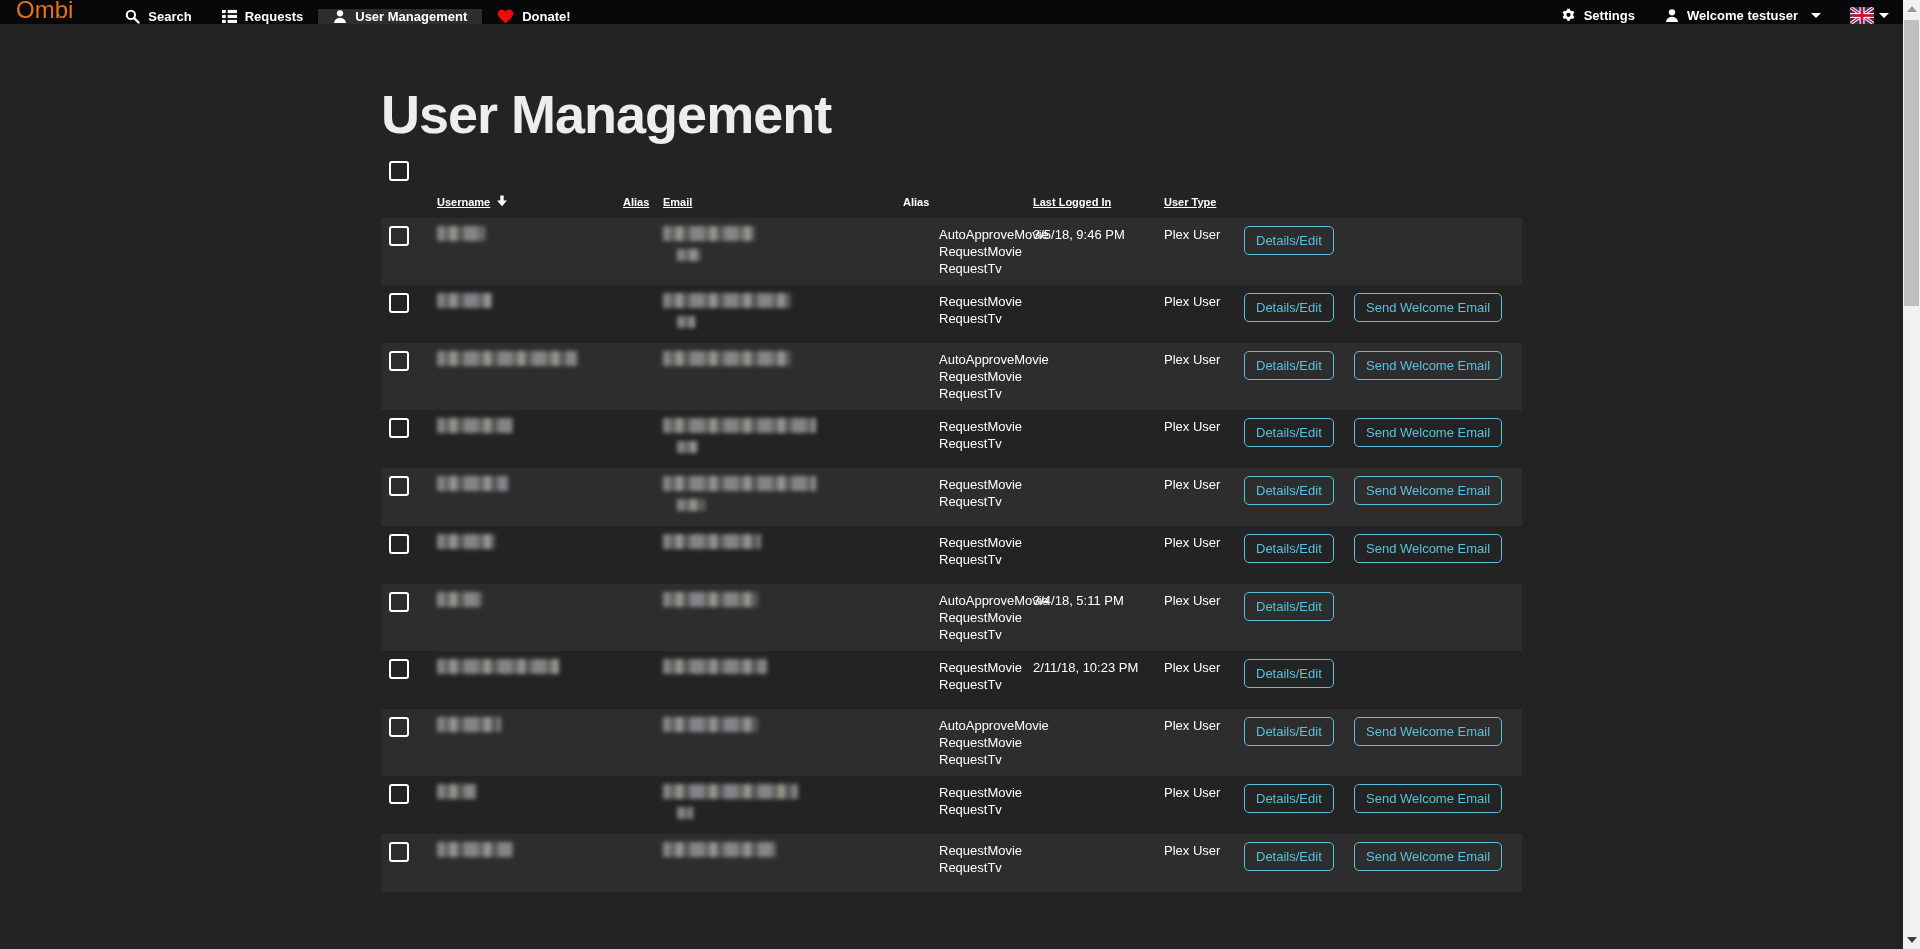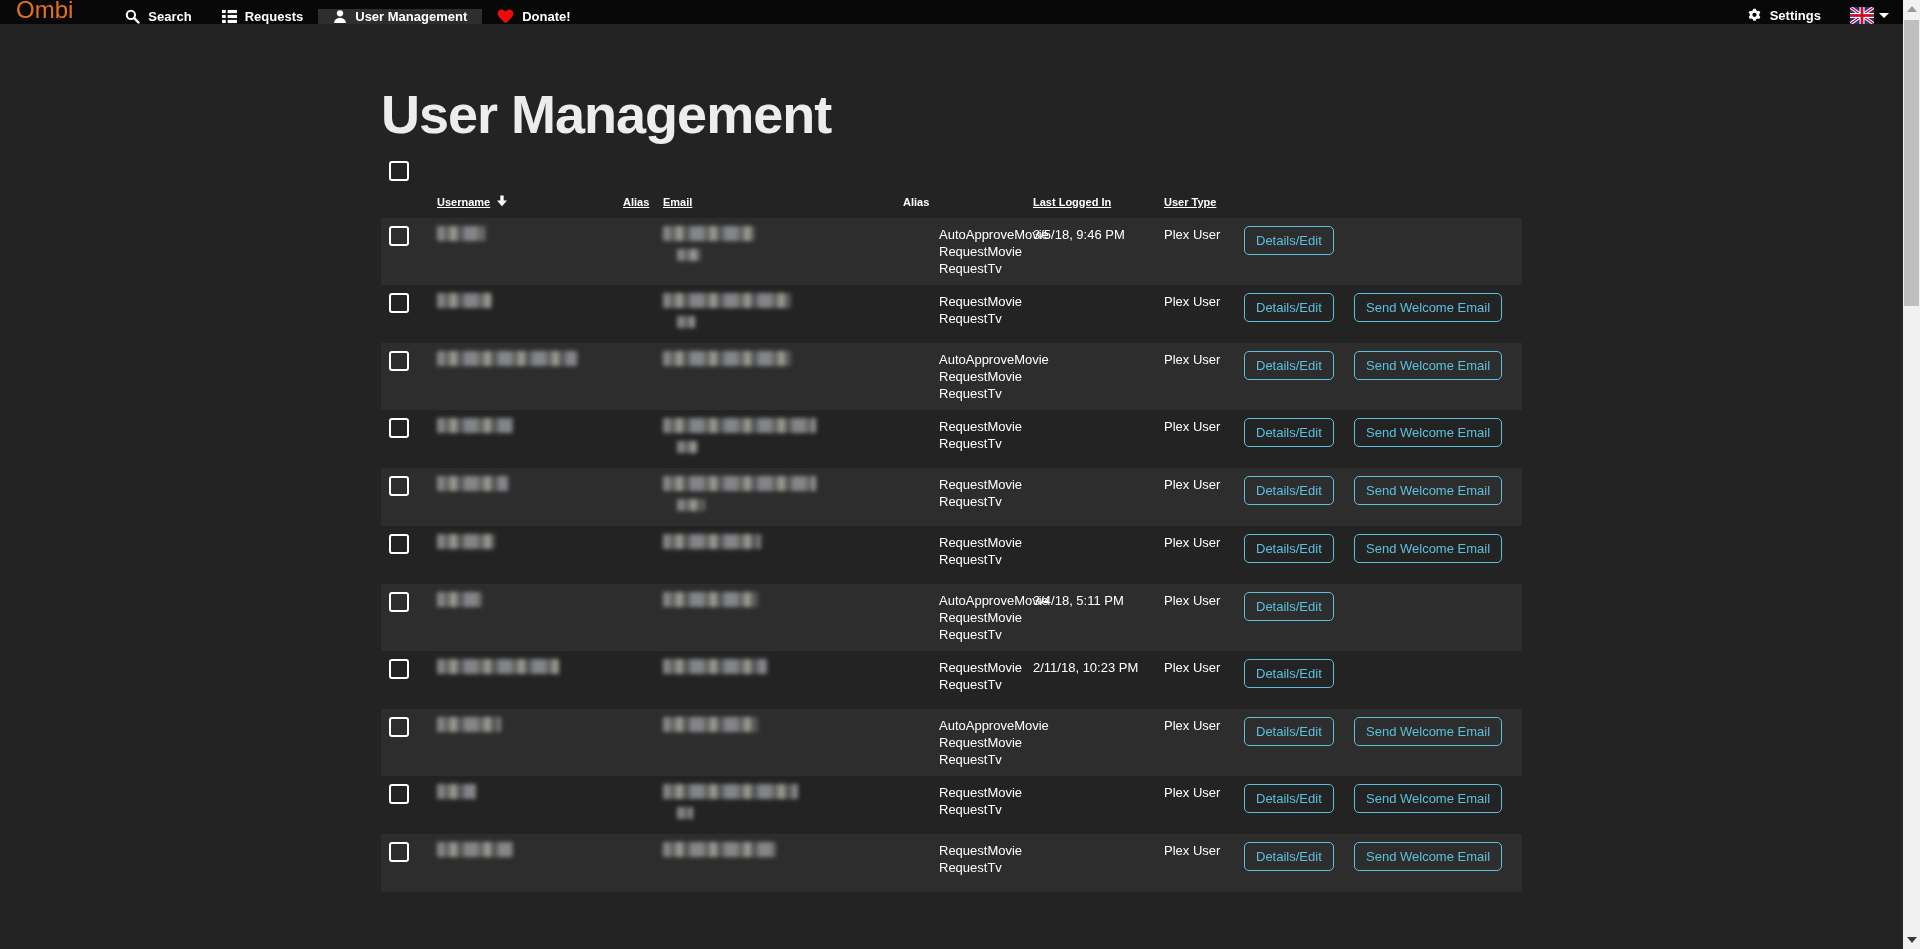--- a/index.html
+++ b/index.html
@@ -183,20 +183,30 @@
     </ul>
 
     <div class="nav-right">
       <a class="nav-item">
         <span class="icon">
           <svg width="15" height="15" viewBox="0 0 16 16">
               <path fill="#fff" fill-rule="evenodd" d="M6.7 0.8h2.6l0.37 1.7a5.8 5.8 0 0 1 1.6 0.93l1.66-0.55 1.3 2.25-1.28 1.16c0.08 0.31 0.13 0.64 0.13 0.97s-0.05 0.66-0.13 0.97l1.28 1.16-1.3 2.25-1.66-0.55a5.8 5.8 0 0 1-1.6 0.93l-0.37 1.7H6.7l-0.37-1.7a5.8 5.8 0 0 1-1.6-0.93l-1.66 0.55-1.3-2.25 1.28-1.16A4.2 4.2 0 0 1 2.92 7.26c0-0.33 0.05-0.66 0.13-0.97L1.77 5.13l1.3-2.25 1.66 0.55c0.48-0.4 1.02-0.72 1.6-0.93zM8 9.55a2.3 2.3 0 1 0 0-4.6 2.3 2.3 0 0 0 0 4.6z"></path>
             </svg>
         </span>
         <span>Settings</span>
+      </a>
+      <a class="nav-item">
+        <span class="icon">
+          <svg width="14" height="15" viewBox="0 0 16 16" fill="#fff">
+              <circle cx="8" cy="4.4" r="3.6"></circle>
+              <path d="M1.2 15.5a6.8 6 0 0 1 13.6 0z"></path>
+            </svg>
+        </span>
+        <span>Welcome testuser</span>
+        <span class="caret"></span>
       </a>
       <a class="flag-wrap">
         <span class="icon">
           <svg width="24" height="17" viewBox="0 0 24 17">
             <rect width="24" height="17" fill="#26327c"></rect>
             <path d="M0 0 24 17M24 0 0 17" stroke="#fff" stroke-width="3.4"></path>
             <path d="M0 0 24 17M24 0 0 17" stroke="#c8102e" stroke-width="1.4"></path>
             <rect x="9.5" width="5" height="17" fill="#fff"></rect>
               <rect y="6" width="24" height="5" fill="#fff"></rect>
             <rect x="10.6" width="2.8" height="17" fill="#c8102e"></rect>

